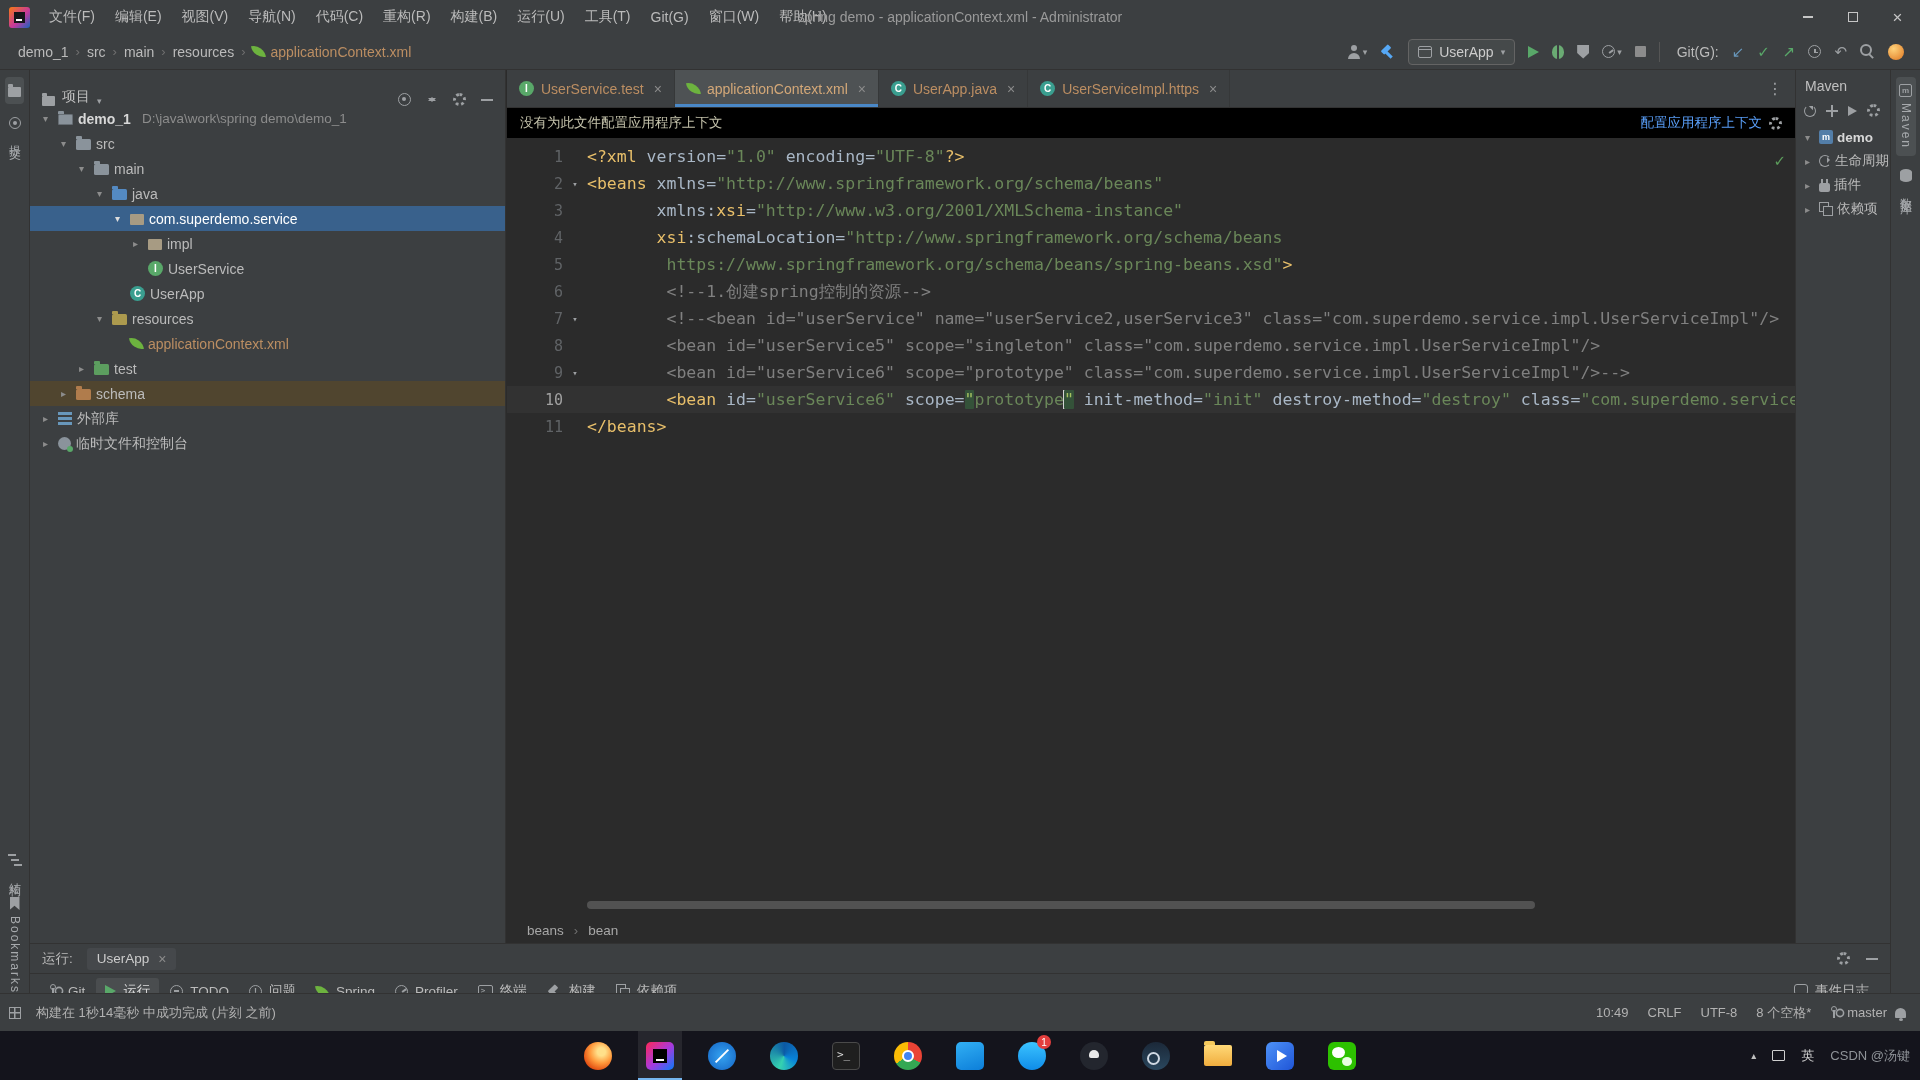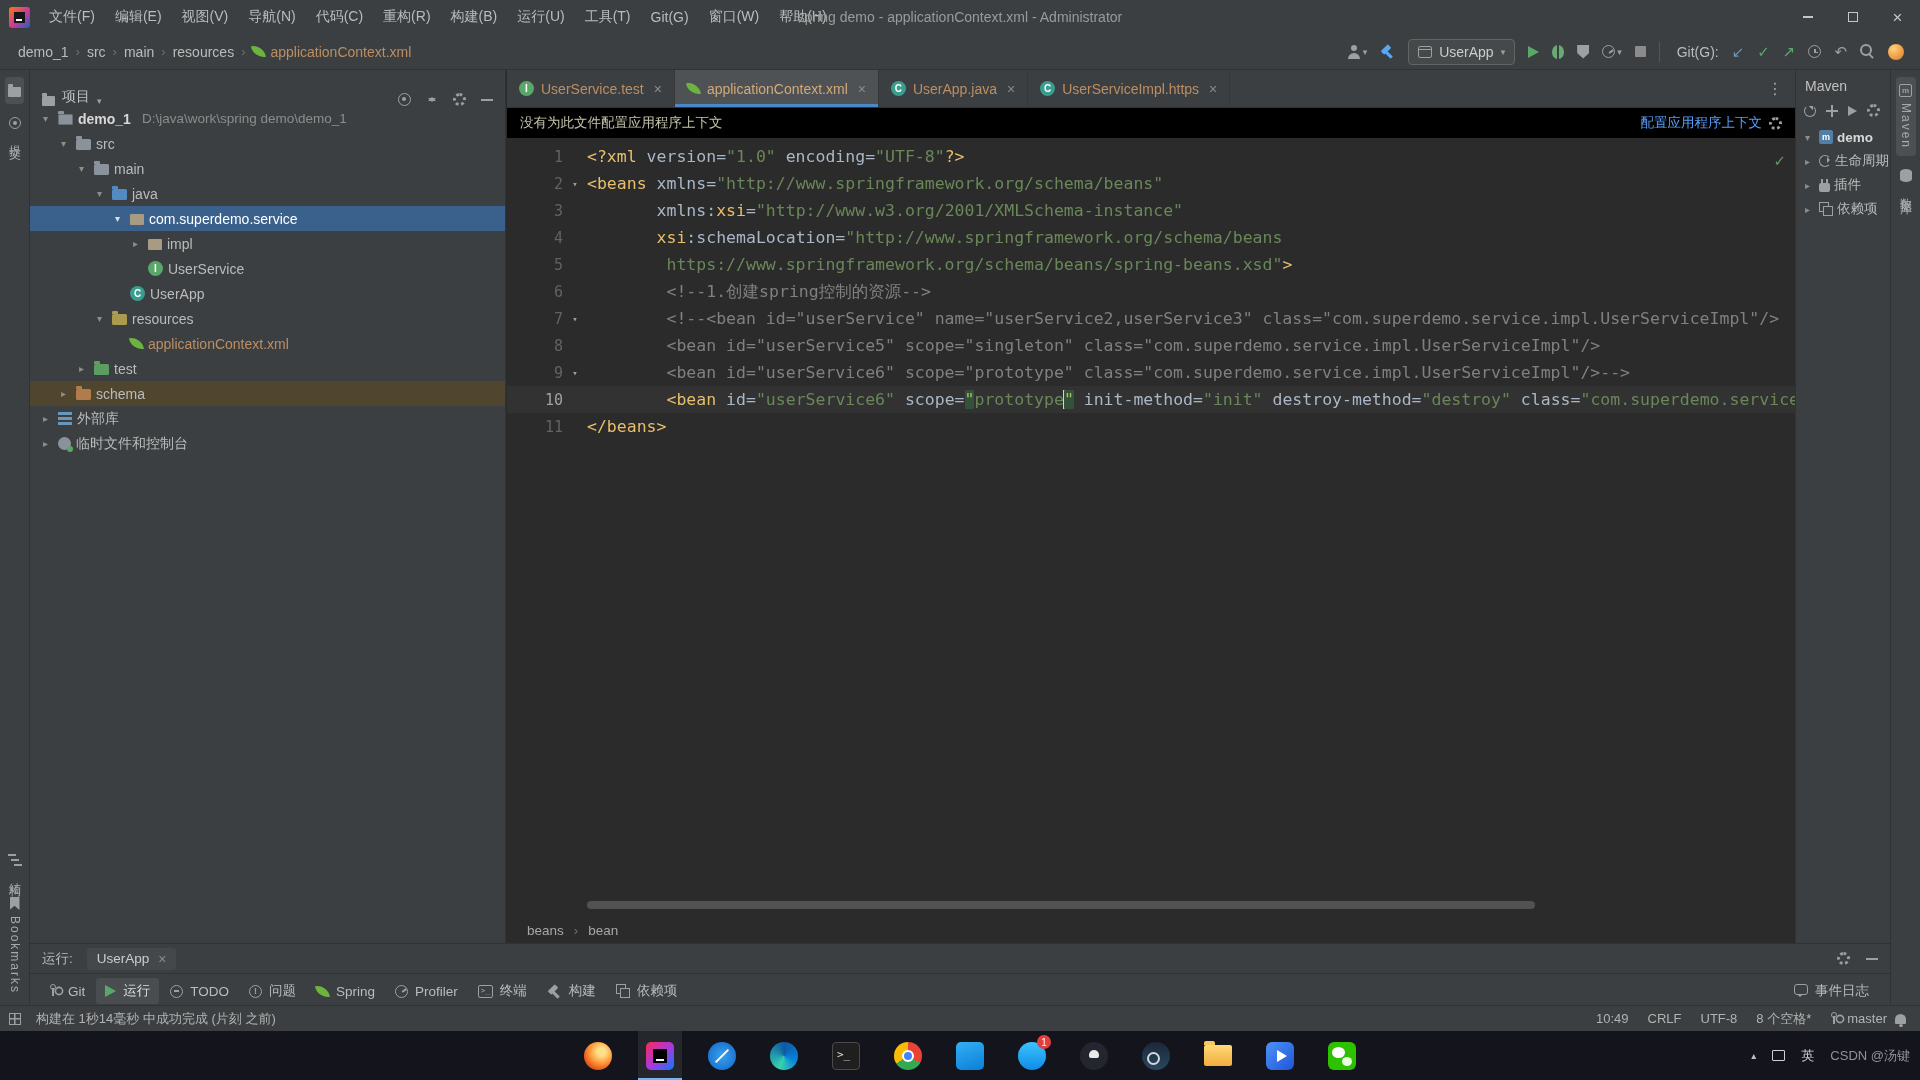--- a/index.html
+++ b/index.html
@@ -89,21 +89,21 @@
 .mv-row{height:24px;display:flex;align-items:center;gap:4px;padding-left:4px;font-size:13.5px;color:#bbb;white-space:nowrap;overflow:hidden}
 .mv-label.bold{font-weight:700;color:#d8d8d8}
 
 .run-strip{position:absolute;left:30px;right:30px;height:30px;bottom:107px;background:#3c3f41;border-top:1px solid #323232;display:flex;align-items:center;padding:0 12px;font-size:13.5px;z-index:3}
 .run-tab{display:flex;align-items:center;gap:6px;margin-left:14px;padding:3px 10px;background:#45484b;border-radius:3px;color:#ccc}
 .run-strip-right{margin-left:auto;display:flex;gap:16px;align-items:center}
 .bottom-bar{position:absolute;left:30px;right:30px;height:35px;bottom:72px;background:#3c3f41;border-top:1px solid #323232;display:flex;align-items:center;padding:0 10px;font-size:13.5px;z-index:3}
 .bb-item{display:flex;align-items:center;gap:7px;padding:4px 9px;border-radius:3px;color:#bbb;margin-right:2px}
 .bb-item.active{background:#4a4d4f;color:#ddd}
 .bb-right{margin-left:auto;display:flex;align-items:center;gap:7px;color:#bbb}
-.status-bar{position:absolute;left:0;right:0;height:26px;bottom:49px;background:#3c3f41;border-top:1px solid #323232;display:flex;align-items:center;font-size:13px;color:#b2b2b2;z-index:3}
+.status-bar{position:absolute;left:0;right:0;height:38px;bottom:49px;background:#3c3f41;border-top:1px solid #323232;display:flex;align-items:center;font-size:13px;color:#b2b2b2;z-index:3}
 .sb-corner{width:30px;display:flex;justify-content:center}
 .status-msg{margin-left:6px}
 #status-right{margin-left:auto;display:flex;align-items:center;gap:19px;padding-right:8px}
 .status-item{display:flex;align-items:center;gap:5px}
 .sb-bell{margin:0 14px 0 0;display:flex}
 
 .taskbar{position:absolute;left:0;right:0;bottom:0;height:49px;background:#14141c;display:flex;align-items:center;z-index:6}
 #taskbar-apps{display:flex;gap:18px;margin-left:576px}
 .tb-app{width:44px;height:49px;display:flex;align-items:center;justify-content:center;position:relative}
 .tb-app.active{background:rgba(255,255,255,.08);box-shadow:inset 0 -2px 0 #75b6f0}

